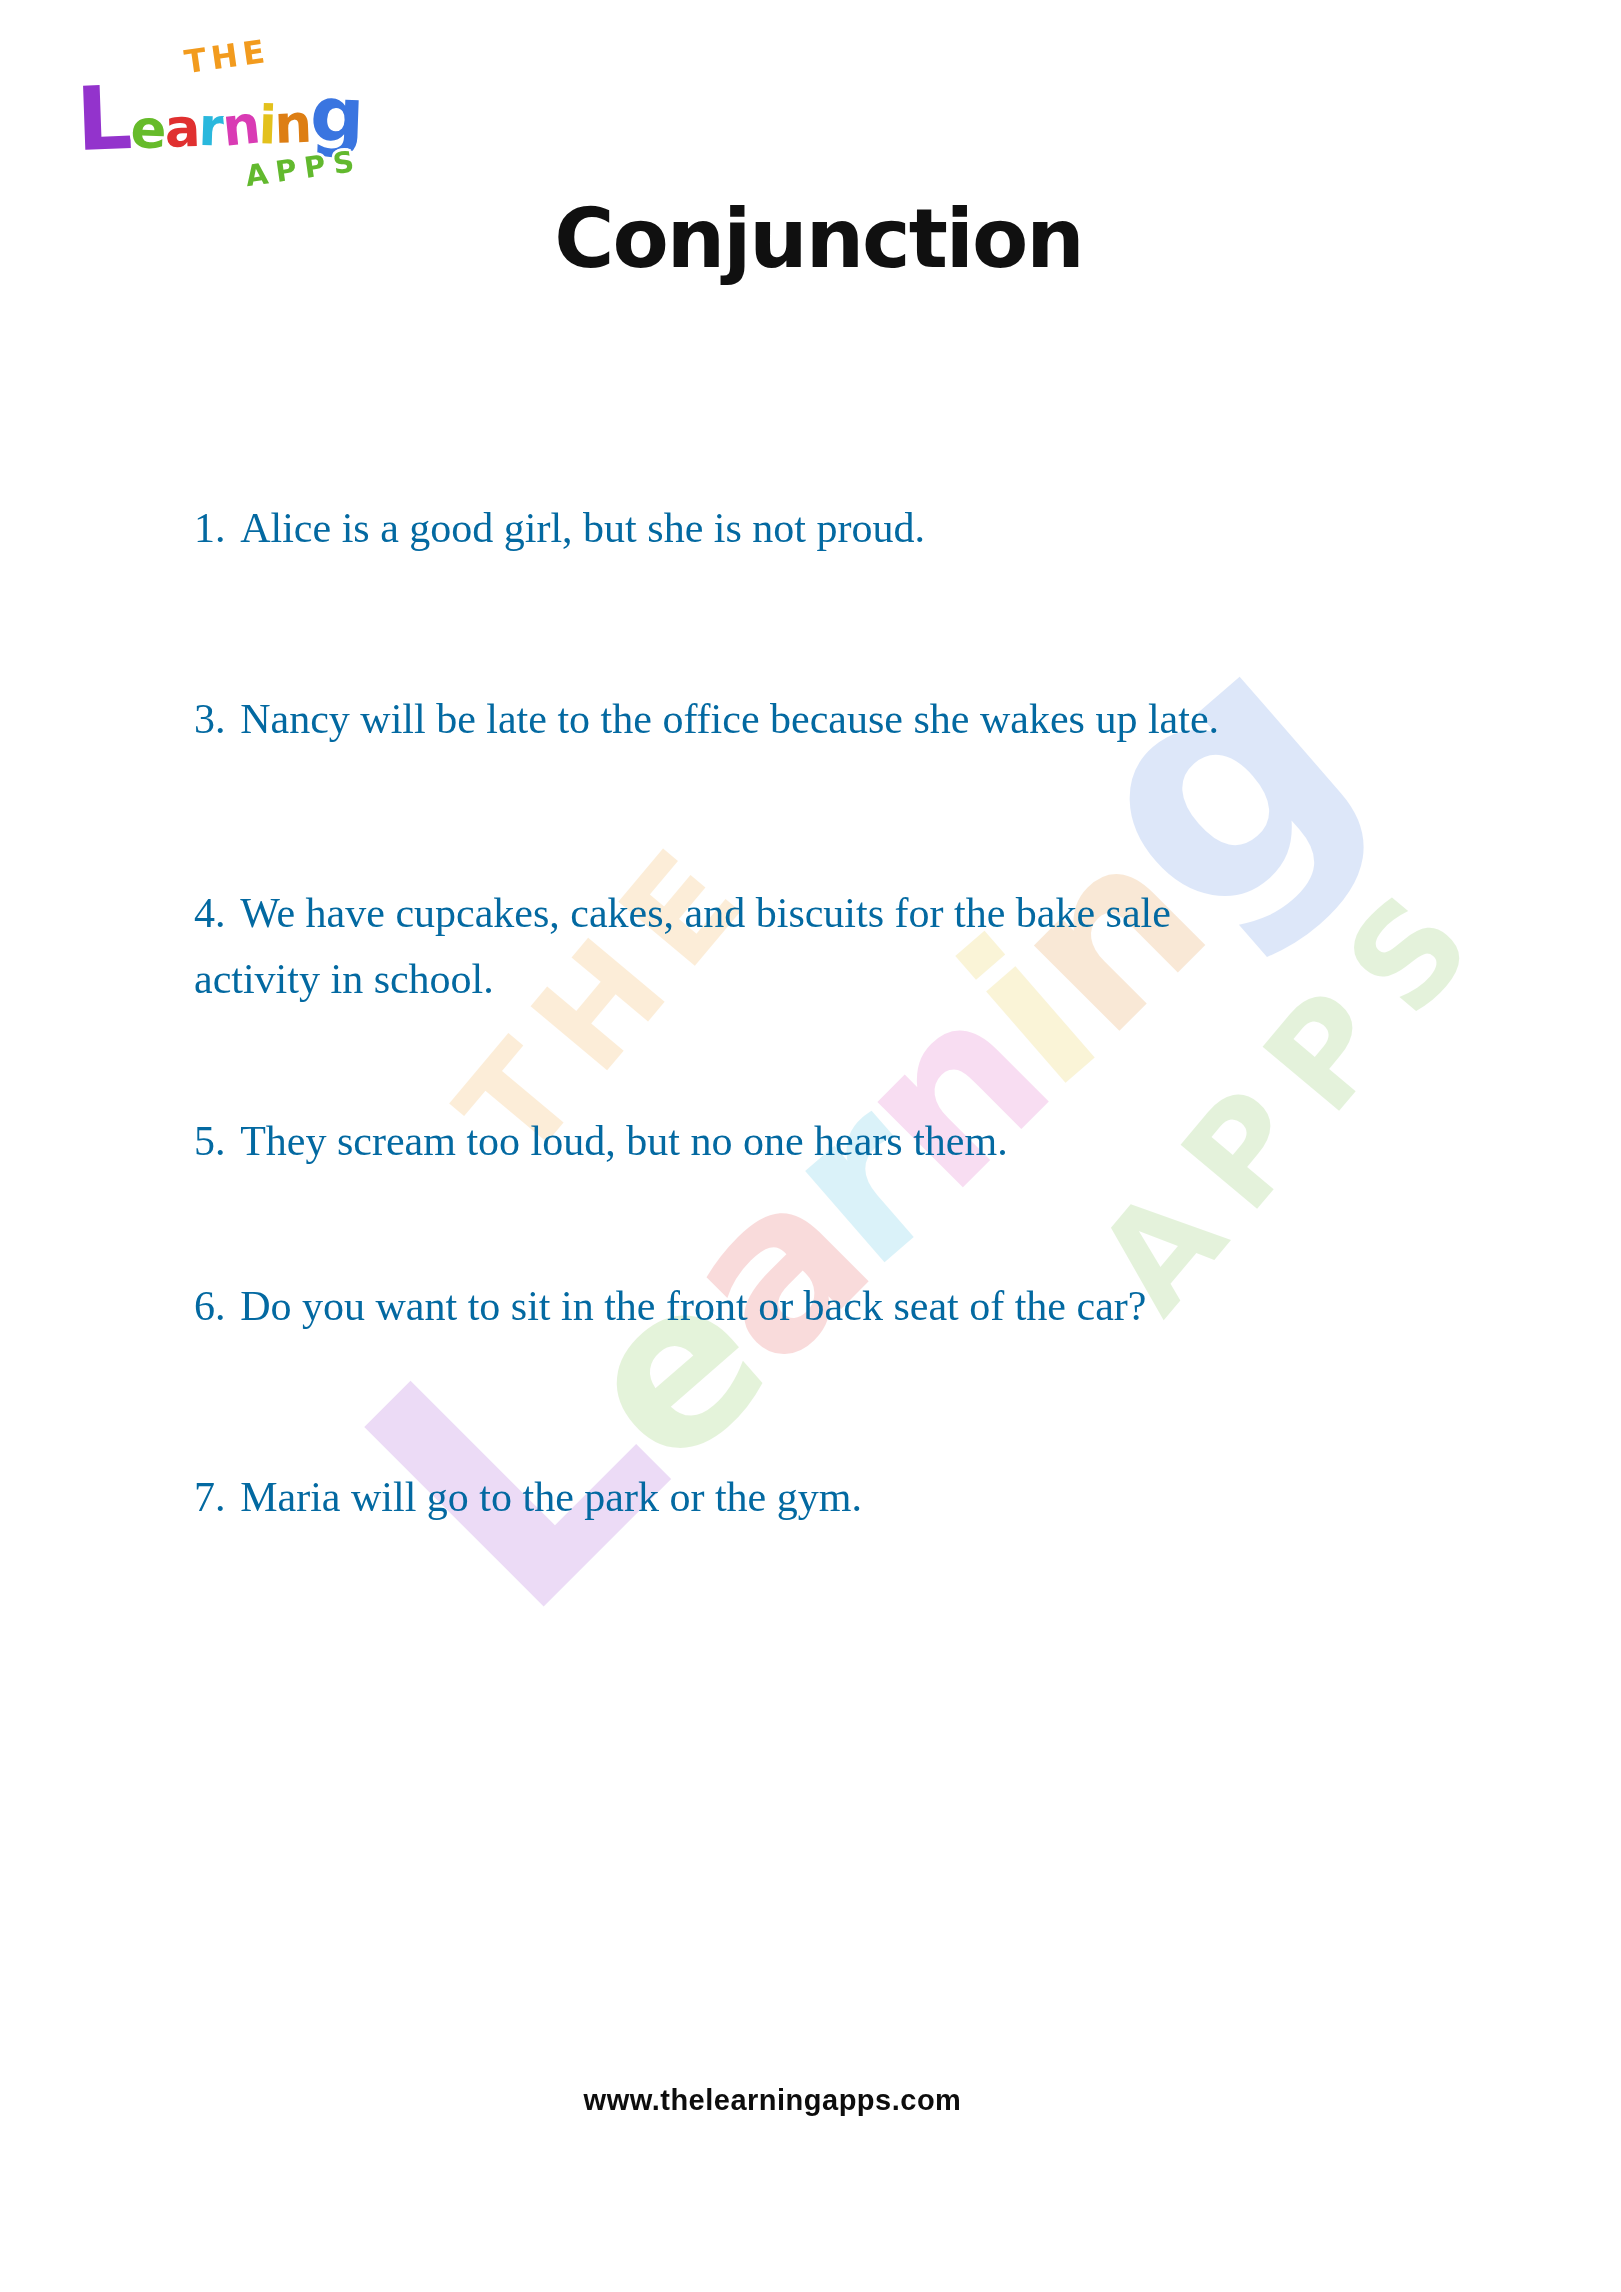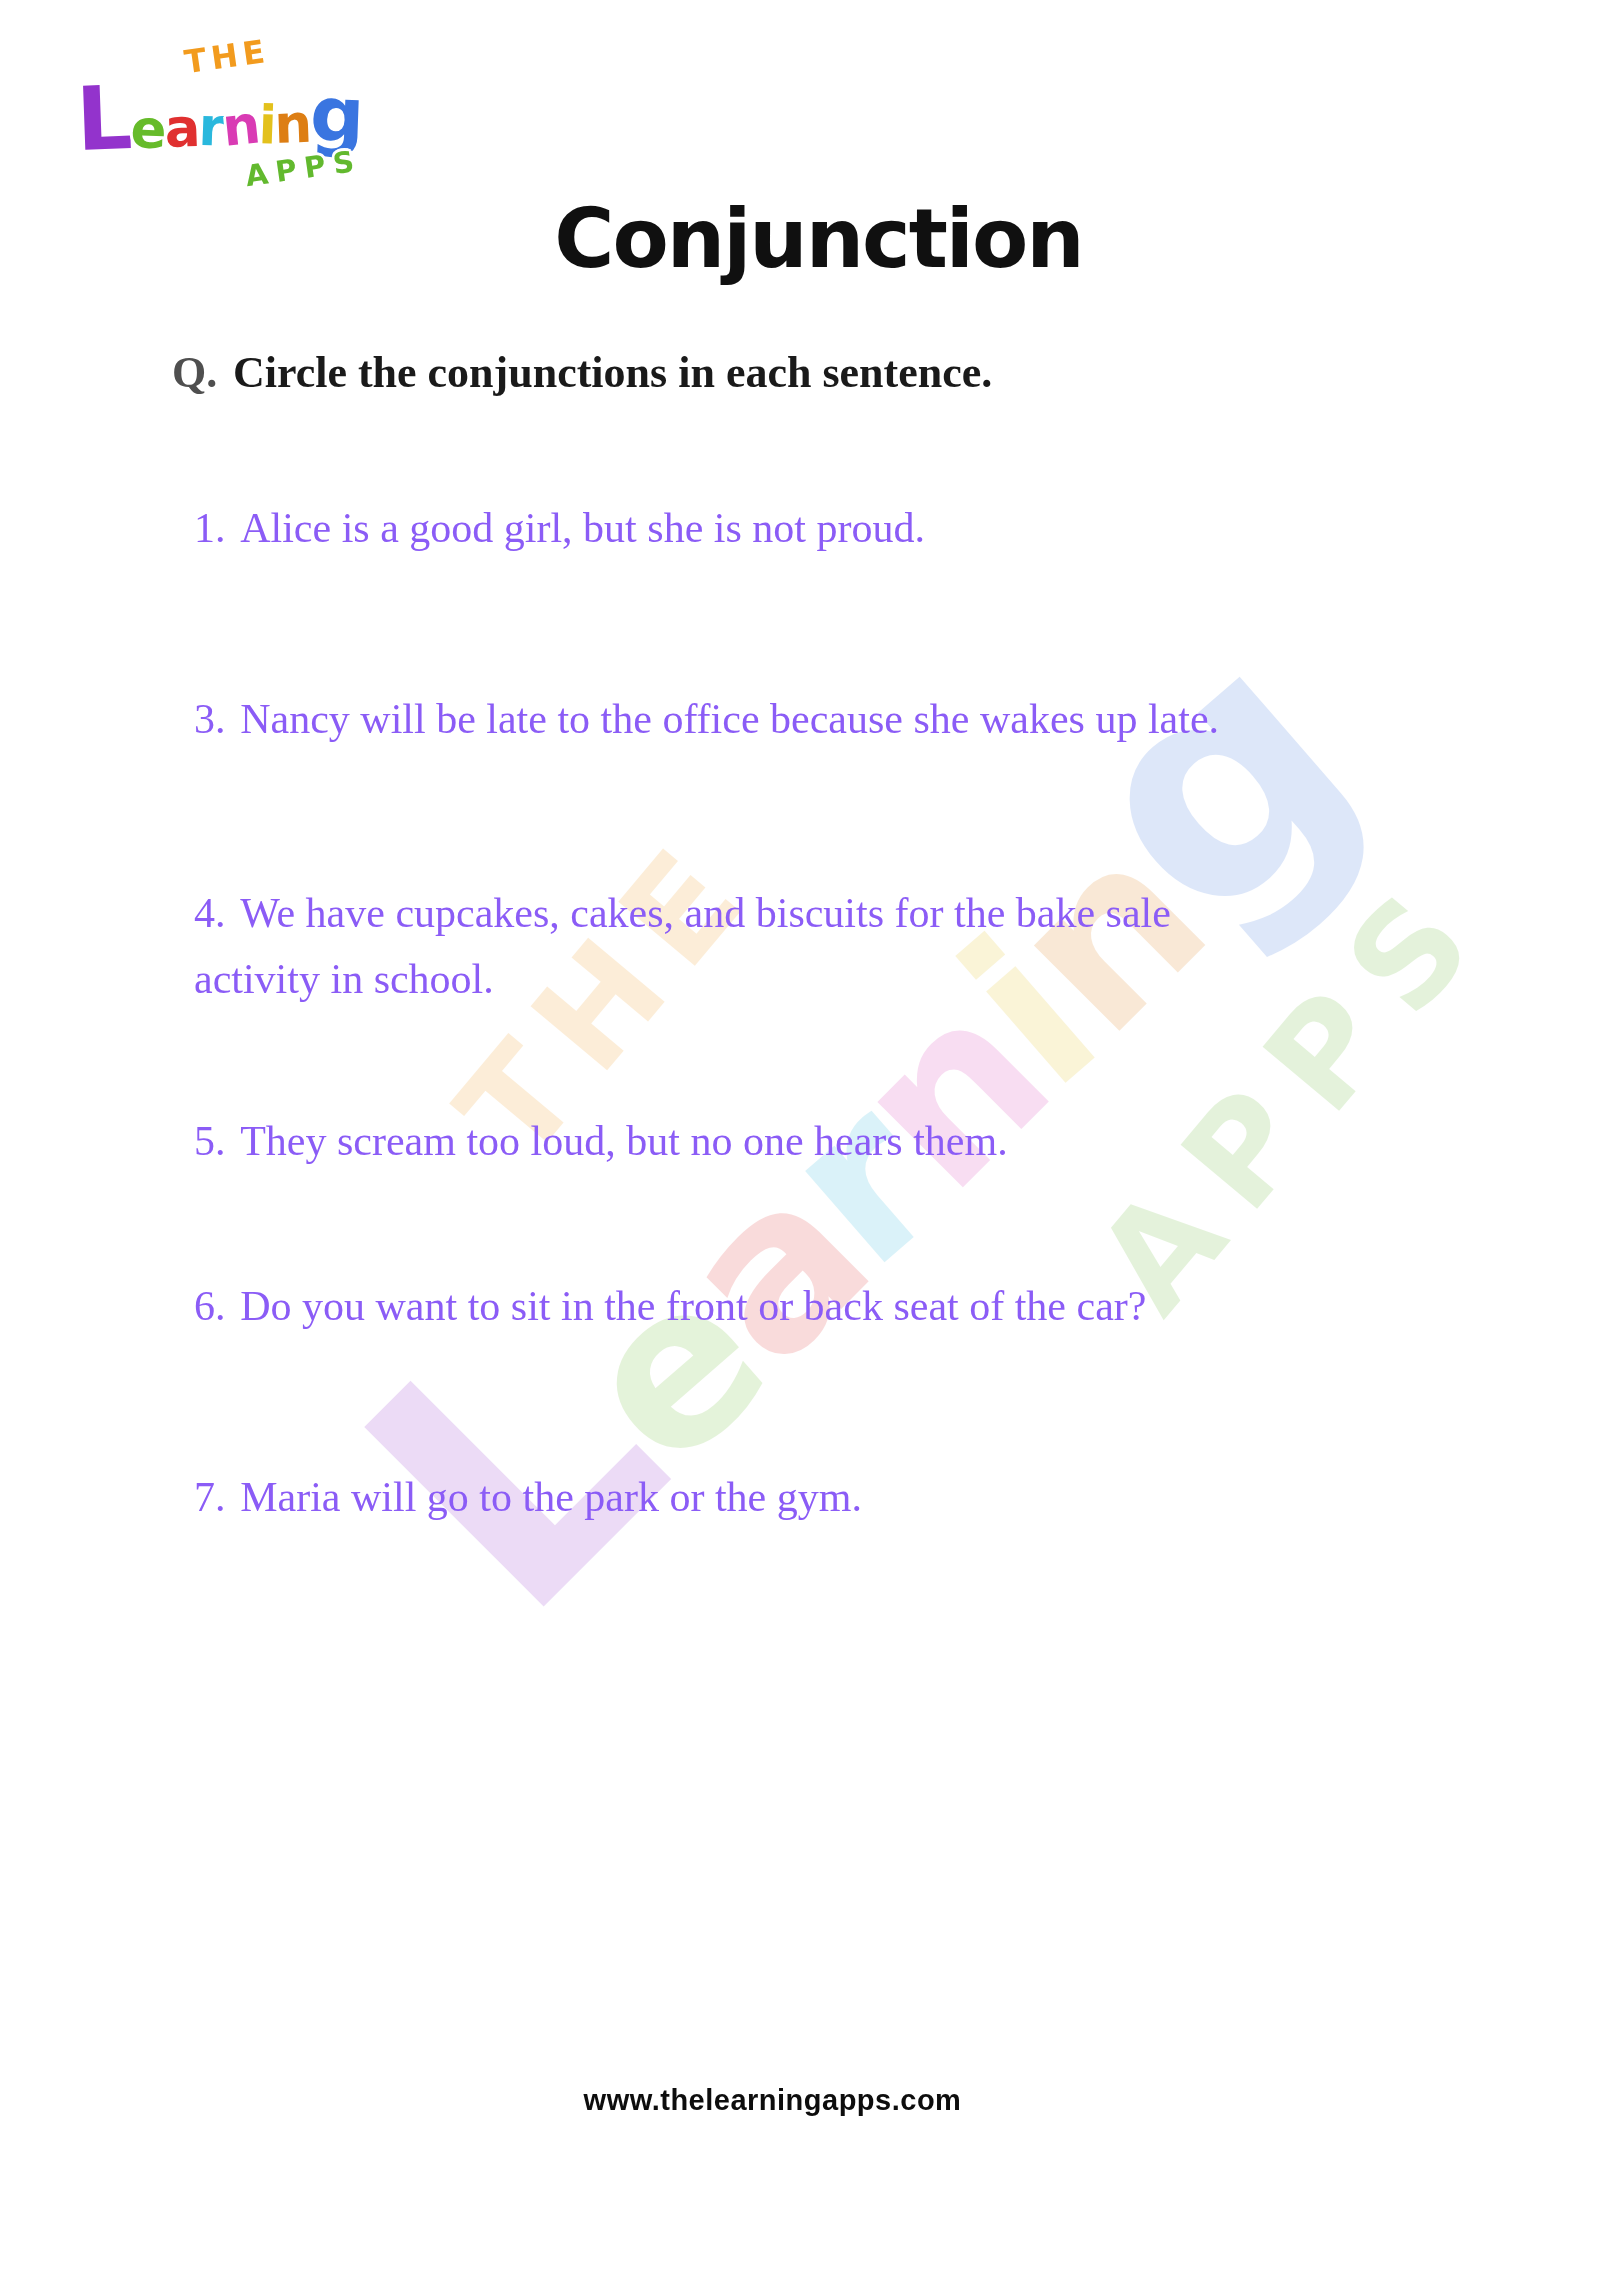--- a/index.html
+++ b/index.html
@@ -47,21 +47,21 @@
   }
   .question {
     position:absolute; left:172px; top:345px;
     font-family:"Liberation Serif", serif; font-weight:700;
     font-size:44px; line-height:1.25; color:#1a1a1a;
   }
   .question .q-prefix { color:#4f4f4f; margin-right:15.7px; }
 
   .sentences {
     position:absolute; left:194px; top:495px; width:1274px;
-    list-style:none; font-size:42px; line-height:66px; color:#8b5cf6;
+    list-style:none; font-size:42px; line-height:66px; color:#0369a1;
   }
   .sentence .num { margin-right:14.7px; }
   .sentence .txt { white-space:pre-line; }
   .sentence:nth-child(1) { margin-bottom:125px; }
   .sentence:nth-child(2) { margin-bottom:128px; }
   .sentence:nth-child(3) { margin-bottom:96px;  }
   .sentence:nth-child(4) { margin-bottom:99px; }
   .sentence:nth-child(5) { margin-bottom:125px; }
   .sentence:nth-child(6) { margin-bottom:125px; }
   .sentence:nth-child(7) { margin-bottom:130px; }
@@ -84,23 +84,20 @@
   </div>
 
   <div class="brand logo">
     <div class="w-the" style="color: rgb(242, 155, 30);">THE</div>
     <div class="w-main"><span style="color: rgb(147, 51, 204);">L</span><span style="color: rgb(102, 187, 42);">e</span><span style="color: rgb(224, 48, 48);">a</span><span style="color: rgb(42, 184, 221);">r</span><span style="color: rgb(217, 59, 180);">n</span><span style="color: rgb(227, 193, 28);">i</span><span style="color: rgb(221, 126, 20);">n</span><span style="color: rgb(58, 117, 224);">g</span></div>
     <div class="w-apps" style="color: rgb(98, 185, 46);">APPS</div>
   </div>
 
   <h1 class="title">Conjunction</h1>
 
-  <div class="question">
-    <span class="q-prefix">Q.</span><span>Circle the conjunctions in each sentence.</span>
-  </div>
 
   <ol class="sentences">
       <li class="sentence"><span class="num">1.</span><span class="txt">Alice is a good girl, but she is not proud.</span></li>
       <li class="sentence"><span class="num">3.</span><span class="txt">Nancy will be late to the office because she wakes up late.</span></li>
       <li class="sentence"><span class="num">4.</span><span class="txt">We have cupcakes, cakes, and biscuits for the bake sale
 activity in school.</span></li>
       <li class="sentence"><span class="num">5.</span><span class="txt">They scream too loud, but no one hears them.</span></li>
       <li class="sentence"><span class="num">6.</span><span class="txt">Do you want to sit in the front or back seat of the car?</span></li>
       <li class="sentence"><span class="num">7.</span><span class="txt">Maria will go to the park or the gym.</span></li>
     </ol>

